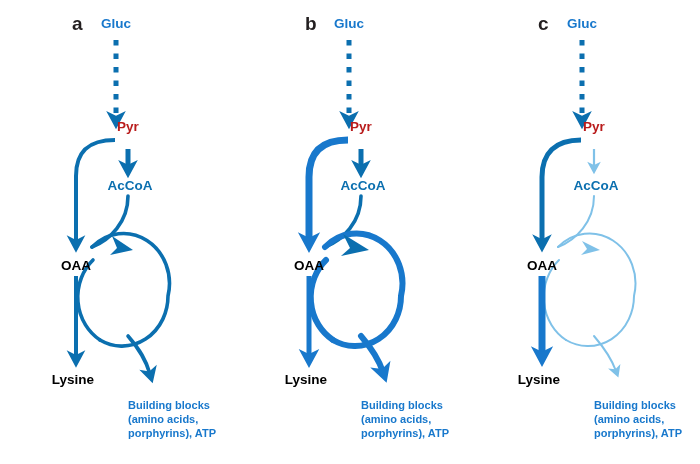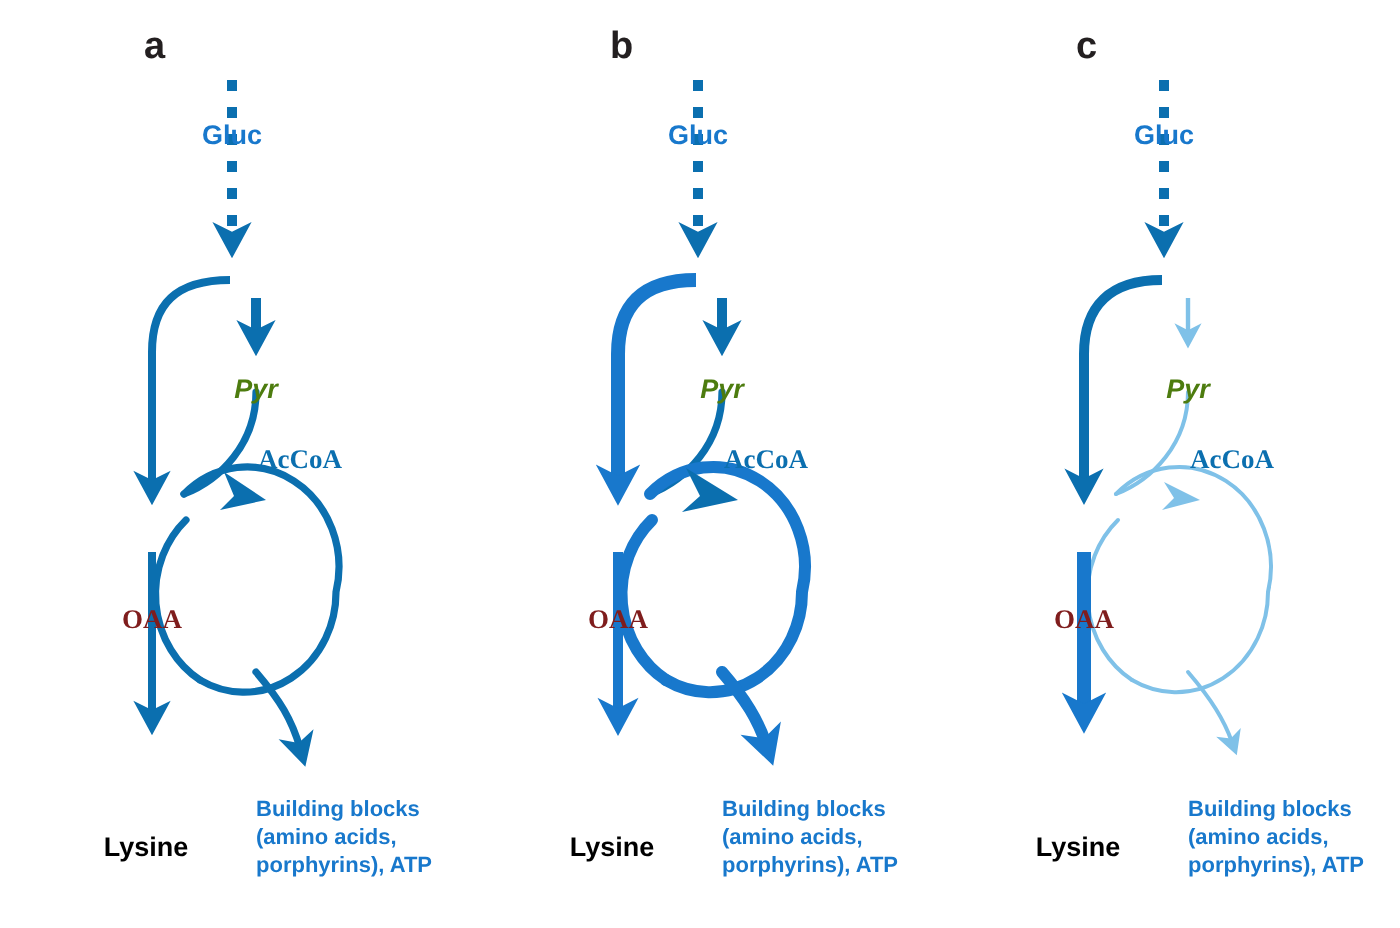--- a/index.html
+++ b/index.html
@@ -40,26 +40,25 @@
     letter-spacing: 0px;
     line-height: 1;
   }
 
   .node-label {
     position: absolute;
     font-size: 13.5px;
     font-weight: bold;
     white-space: nowrap;
     line-height: 1;
-    margin-top: 44px;
   }
   .lbl-gluc  { left: 116px; top: 17px;  transform: translateX(-50%); color: #1878cc; }
-  .lbl-pyr   { left: 128px; top: 144px; transform: translateX(-50%); color: #4d7c0f; font-style: italic; }
-  .lbl-accoa { left: 150px; top: 179px; transform: translateX(-50%); color: #0b6faf; font-family: Liberation Serif, serif; }
-  .lbl-oaa   { left: 76px;  top: 259px; transform: translateX(-50%); color: #7f1d1d; font-family: Liberation Serif, serif; }
+  .lbl-pyr   { left: 128px; top: 120px; transform: translateX(-50%); color: #b91c1c; }
+  .lbl-accoa { left: 130px; top: 179px; transform: translateX(-50%); color: #0b6faf; }
+  .lbl-oaa   { left: 76px;  top: 259px; transform: translateX(-50%); color: #000000; }
   .lbl-lysine{ left: 73px;  top: 373px; transform: translateX(-50%); color: #000000; }
 
   .products {
     position: absolute;
     left: 128px;
     top: 399px;
     font-size: 11px;
     font-weight: bold;
     color: #1878cc;
     line-height: 1.27;

